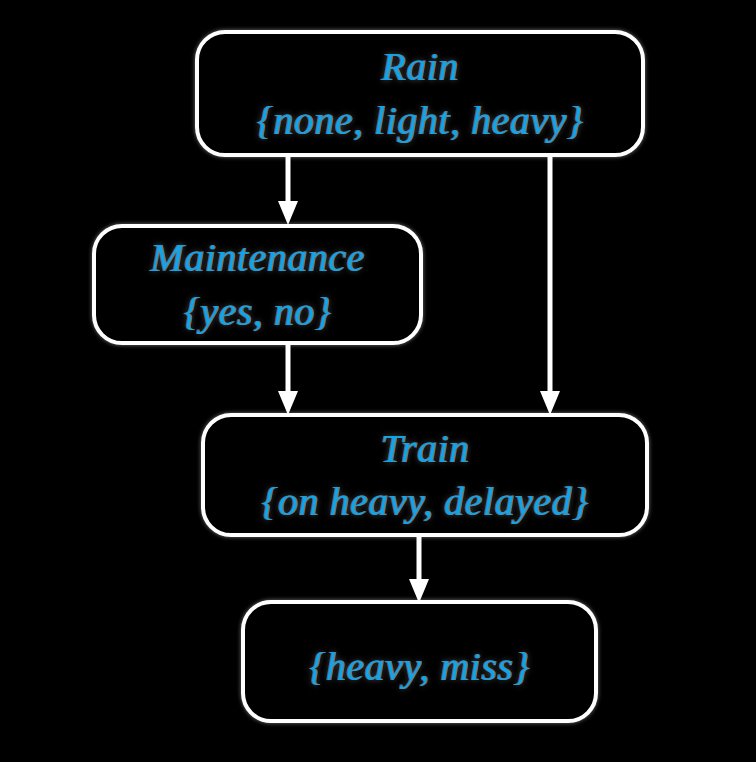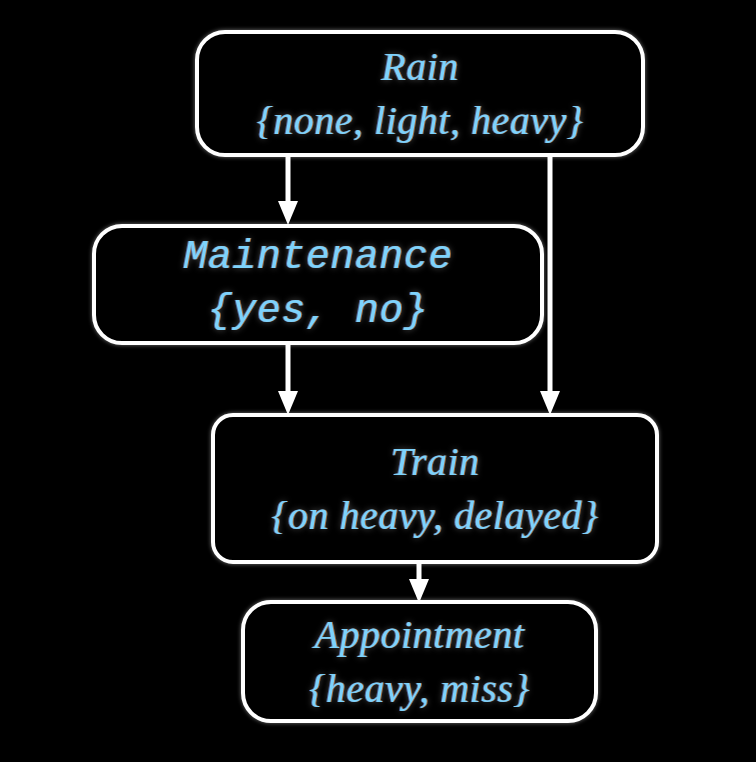--- a/index.html
+++ b/index.html
@@ -18,21 +18,21 @@
   .node {
     position: absolute;
     box-sizing: border-box;
     background: #000000;
     border: 4px solid #ffffff;
     border-radius: 30px;
     display: flex;
     flex-direction: column;
     align-items: center;
     justify-content: center;
-    color: #7dd3fc;
+    color: #0ea5e9;
     text-align: center;
     font-style: italic;
     line-height: 1.08;
     box-shadow: 0 0 4px rgba(255,255,255,0.45);
   }
   .node .label {
     display: block;
     text-shadow:
       -1px 0 0 rgba(120,160,255,0.55),
        1px 0 0 rgba(255,170,90,0.55),
@@ -44,22 +44,22 @@
     letter-spacing: 0.5px;
   }
   .node .states {
     font-size: 40px;
     margin-top: 10px;
     letter-spacing: 0.5px;
   }
 
   
   #node-rain        { left: 195px; top: 30px;  width: 450px; height: 127px; }
-  #node-maintenance { left: 92px;  top: 224px; width: 452px; height: 121px; font-family: Liberation Mono, monospace; }
-  #node-train       { left: 211px; top: 413px; width: 448px; height: 151px; border-radius: 22px; }
+  #node-maintenance { left: 92px;  top: 224px; width: 331px; height: 121px; }
+  #node-train       { left: 201px; top: 413px; width: 448px; height: 124px; }
   #node-appointment { left: 241px; top: 600px; width: 357px; height: 123px; }
 
   .edge {
     position: absolute;
     overflow: visible;
   }
   .edge svg { display: block; overflow: visible; }
   .edge-line {
     stroke: #ffffff;
     stroke-width: 5;
@@ -109,17 +109,16 @@
     <span class="label title">Maintenance</span>
     <span class="label states">{yes, no}</span>
   </div>
 
   <div class="node" id="node-train">
     <span class="label title">Train</span>
     <span class="label states">{on heavy, delayed}</span>
   </div>
 
   <div class="node" id="node-appointment">
-    <span class="label title">Appointment</span>
     <span class="label states">{heavy, miss}</span>
   </div>
 
 </div>
 
 </body></html>

